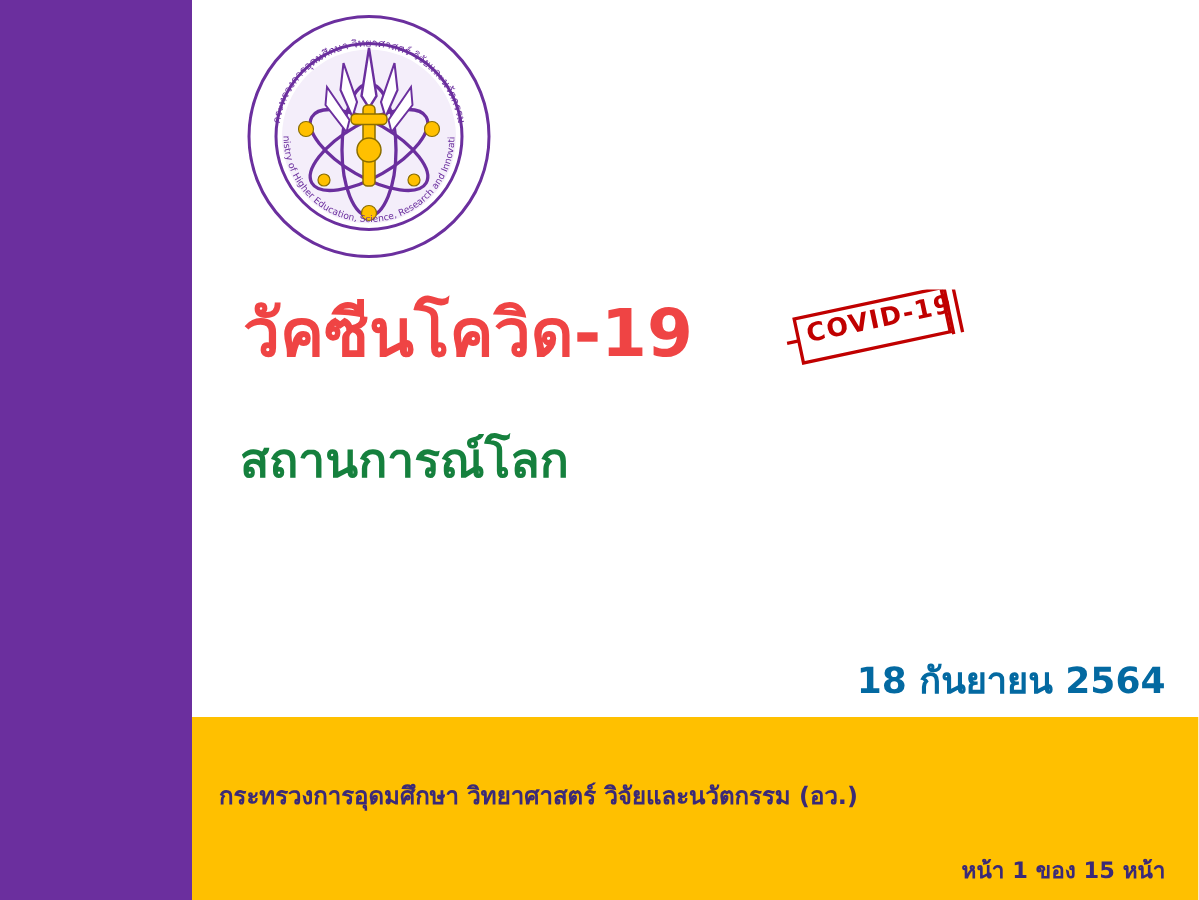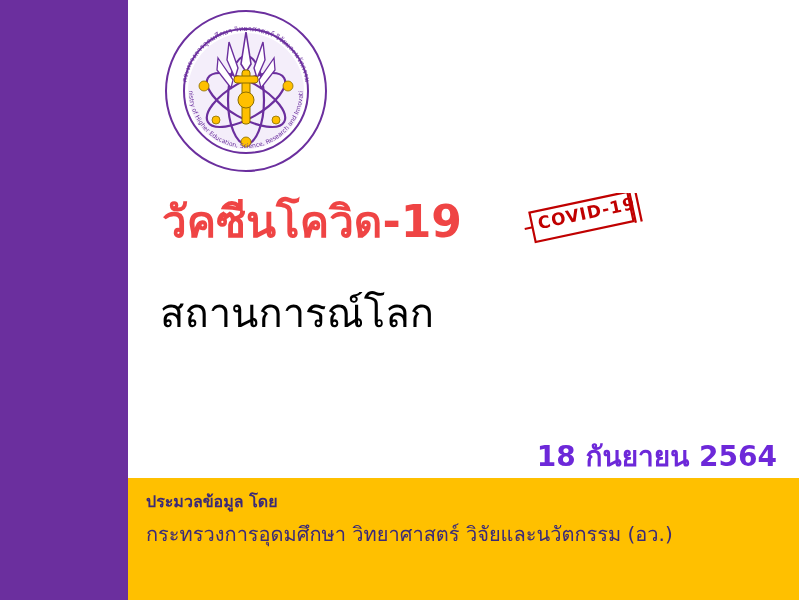--- a/index.html
+++ b/index.html
@@ -77,58 +77,58 @@
     font-weight: bold;
     color: #c00000;
     letter-spacing: 1px;
     transform: rotate(-12deg);
     transform-origin: center center;
   }
   .title-sub1 {
     position: absolute;
     left: 160px;
     top: 281px;
-    font-size: 40px;
-    font-weight: normal;
-    color: #000000;
+    font-size: 32px;
+    font-weight: bold;
+    color: #15803d;
     white-space: nowrap;
   }
   .title-sub2 {
     position: absolute;
     left: 160px;
     top: 344px;
     font-size: 36px;
     font-weight: bold;
     color: #3b2a77;
     white-space: nowrap;
   }
   .date-line {
     position: absolute;
     right: 22px;
     top: 434px;
-    font-size: 28px;
-    font-weight: bold;
-    color: #6d28d9;
+    font-size: 24px;
+    font-weight: bold;
+    color: #0369a1;
     white-space: nowrap;
   }
   .credit-line1 {
     position: absolute;
     left: 146px;
     top: 489px;
     font-size: 16px;
     font-weight: bold;
     color: #3b2a77;
     white-space: nowrap;
   }
   .credit-line2 {
     position: absolute;
     left: 146px;
     top: 518px;
-    font-size: 20px;
-    font-weight: normal;
+    font-size: 16px;
+    font-weight: bold;
     color: #3b2a77;
     white-space: nowrap;
   }
   .page-number {
     position: absolute;
     right: 22px;
     top: 568px;
     font-size: 15px;
     font-weight: bold;
     color: #3b2a77;
@@ -197,17 +197,17 @@
         <line x1="0" y1="23" x2="8" y2="23" stroke="#c00000" stroke-width="2.2"></line>
       </g>
     </svg>
     <div class="covid-stamp-text">COVID-19</div>
   </div>
 
   <div class="title-sub1">สถานการณ์โลก</div>
 
   <div class="date-line">18 กันยายน 2564</div>
 
-  <div class="credit-line1">ประมวลข้อมูล โดย</div>
   <div class="credit-line2">กระทรวงการอุดมศึกษา วิทยาศาสตร์ วิจัยและนวัตกรรม (อว.)</div>
 
+  <div class="page-number">หน้า 1 ของ 15 หน้า</div>
 
 </div>
 
 </body></html>

